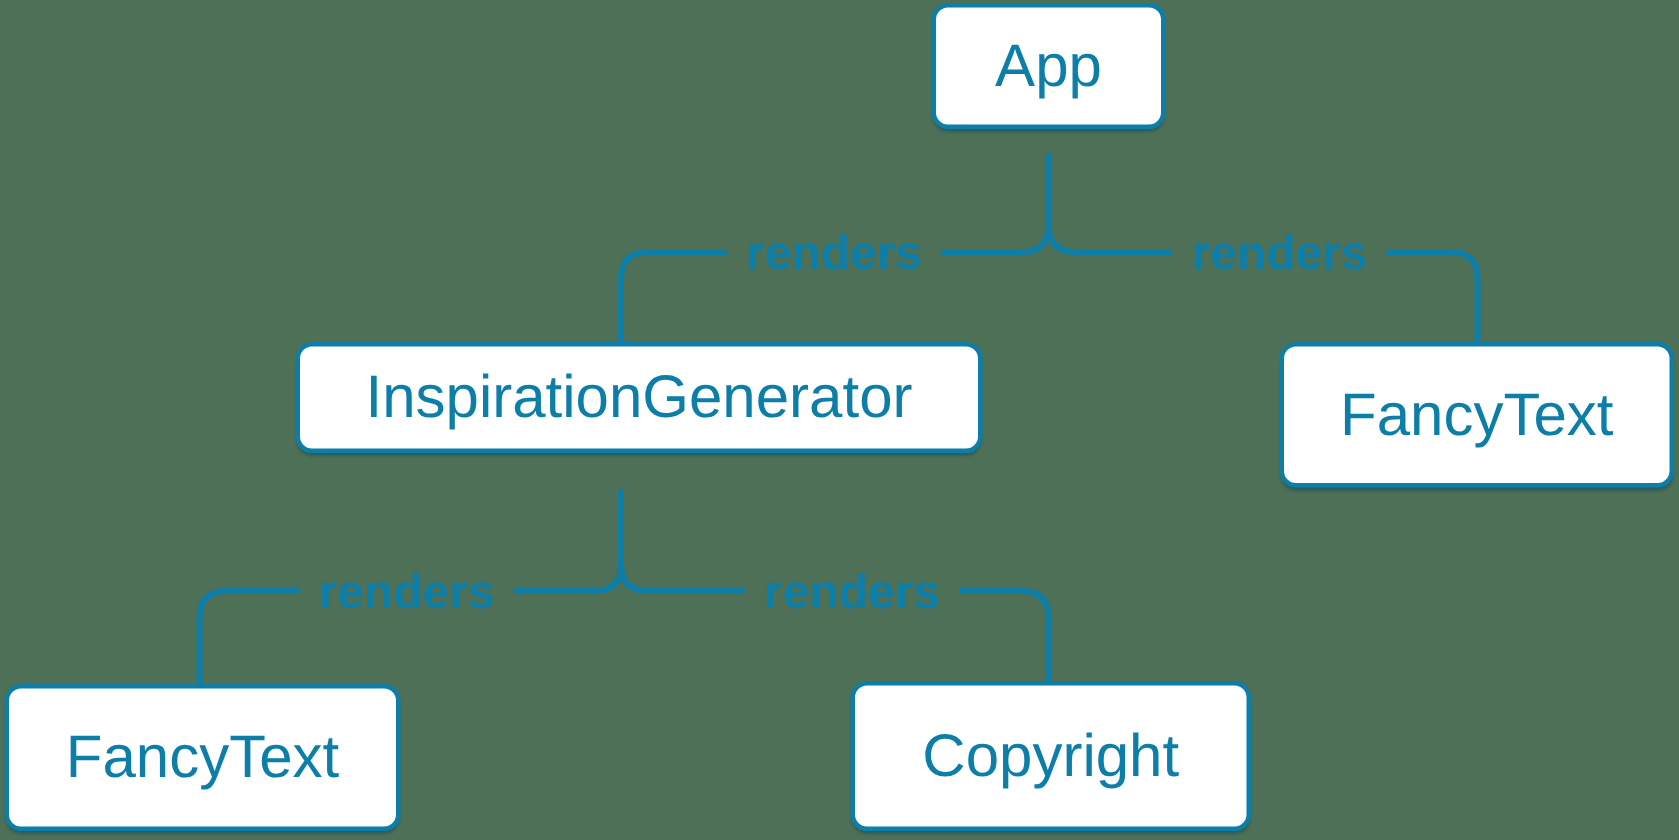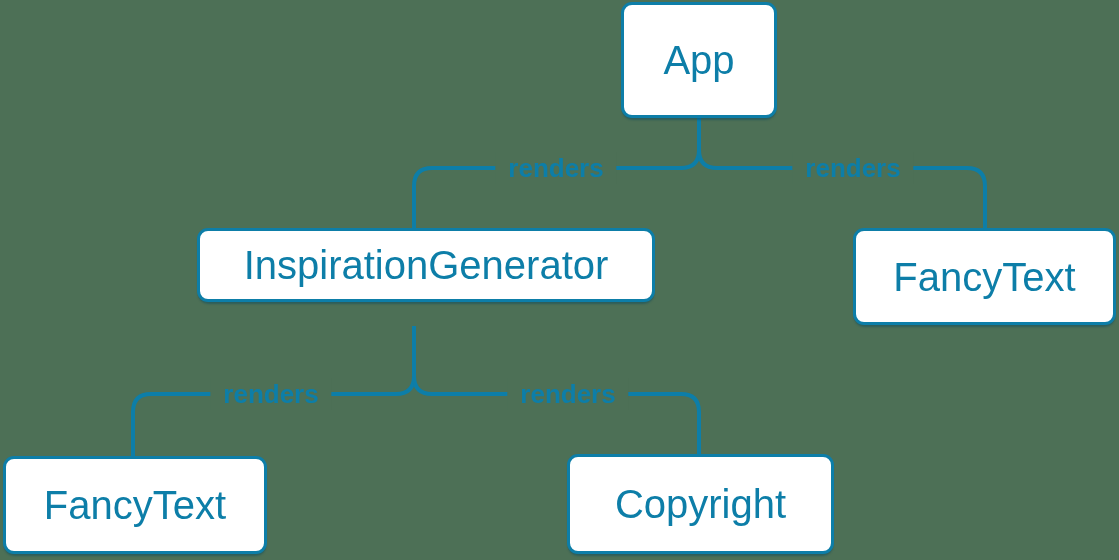--- a/index.html
+++ b/index.html
@@ -46,40 +46,40 @@
     font-size: 40px;
     font-weight: 500;
     line-height: 1;
     white-space: nowrap;
   }
   .edge-label {
     position: absolute;
     transform: translate(-50%, -50%);
     background: var(--bg);
     color: var(--accent);
-    font-size: 26px;
+    font-size: 32px;
     font-weight: 700;
     line-height: 1;
     padding: 3px 13px;
     white-space: nowrap;
   }
 </style>
 </head>
 <body>
 
 <div class="canvas">
 
   <svg class="edges-svg" viewBox="0 0 1119 560">
     <path d="M 699 102 L 699 150 Q 699 168 681 168 L 432 168 Q 414 168 414 186 L 414 230"></path>
     <path d="M 699 102 L 699 150 Q 699 168 717 168 L 967 168 Q 985 168 985 186 L 985 230"></path>
     <path d="M 414 326 L 414 376 Q 414 394 396 394 L 151 394 Q 133 394 133 412 L 133 458"></path>
     <path d="M 414 326 L 414 376 Q 414 394 432 394 L 681 394 Q 699 394 699 412 L 699 456"></path>
   </svg>
 
-  <div class="node" style="left:621px; top:2px; width:156px; height:116px;">
+  <div class="node" style="left:621px; top:2px; width:156px; height:84px;">
     <span class="node-label">App</span>
   </div>
 
   <div class="node" style="left:197px; top:228px; width:458px; height:74px;">
     <span class="node-label">InspirationGenerator</span>
   </div>
 
   <div class="node" style="left:853px; top:228px; width:263px; height:97px;">
     <span class="node-label">FancyText</span>
   </div>

